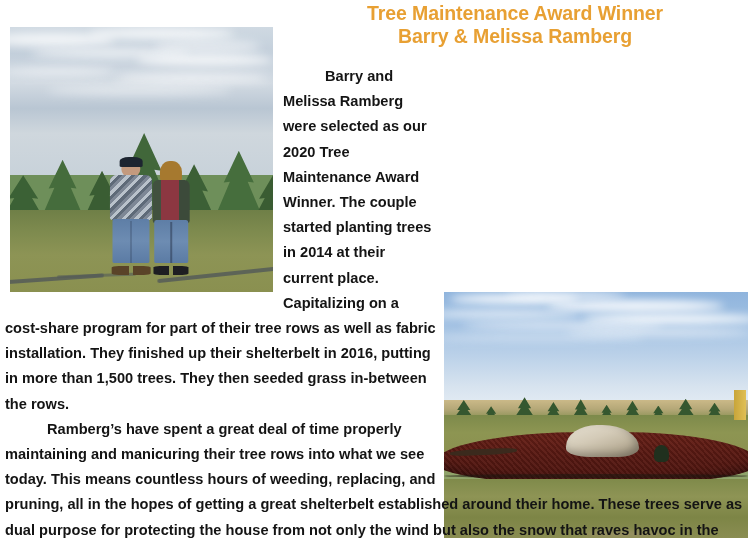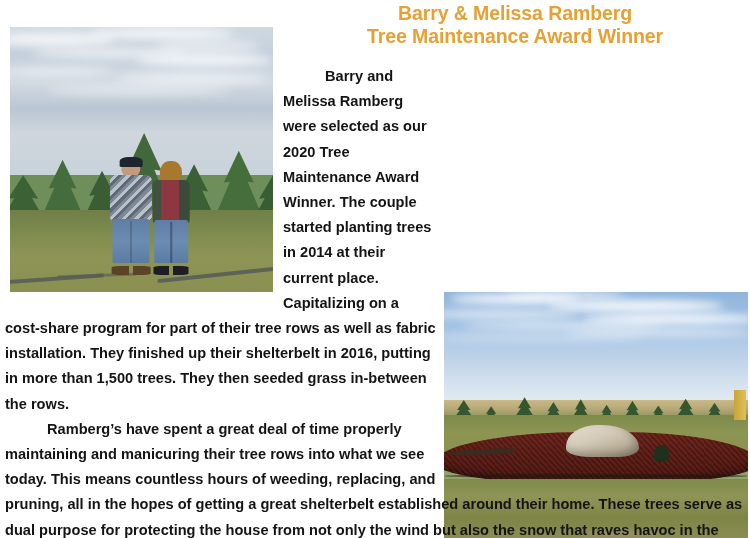--- a/index.html
+++ b/index.html
@@ -272,22 +272,22 @@
     position: absolute; right: 0.5%; top: 40%; width: 4%; height: 12%;
     background: linear-gradient(90deg,#c8a53a,#e0bf55);
   }
 </style>
 </head>
 <body>
 
 <div class="page">
 
   <div class="title-block">
+    <span class="title-line">Tree Maintenance Award Winner</span>
     <span class="title-line">Barry &amp; Melissa Ramberg</span>
-    <span class="title-line">Tree Maintenance Award Winner</span>
   </div>
 
   <div class="photo-couple">
     <div class="ph1-sky">
       <div class="ph1-cloud ph1-c1"></div>
       <div class="ph1-cloud ph1-c2"></div>
       <div class="ph1-cloud ph1-c3"></div>
       <div class="ph1-cloud ph1-c4"></div>
       <div class="ph1-cloud ph1-c5"></div>
       <div class="ph1-cloud ph1-c6"></div>

